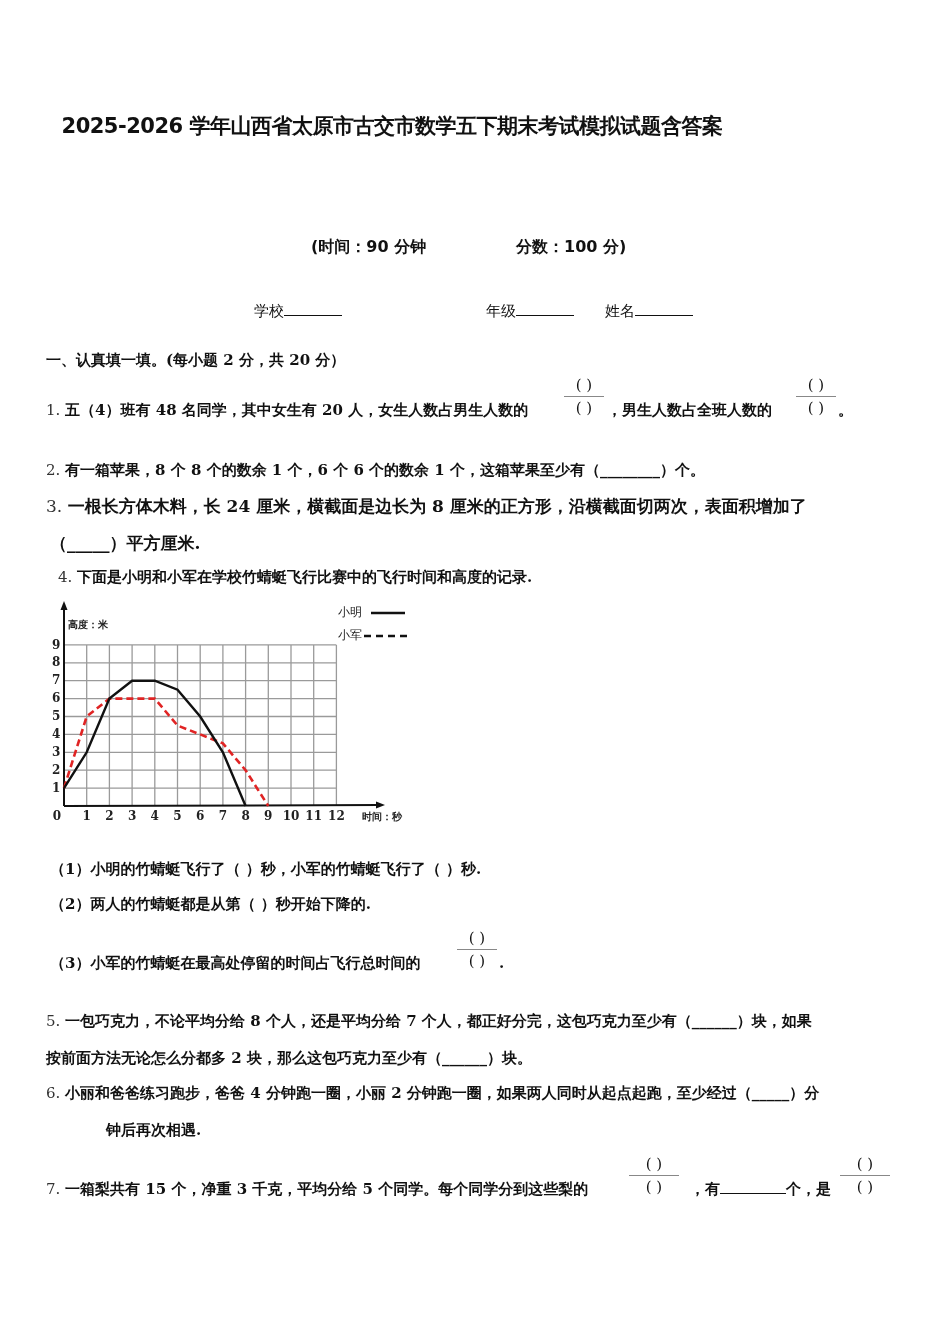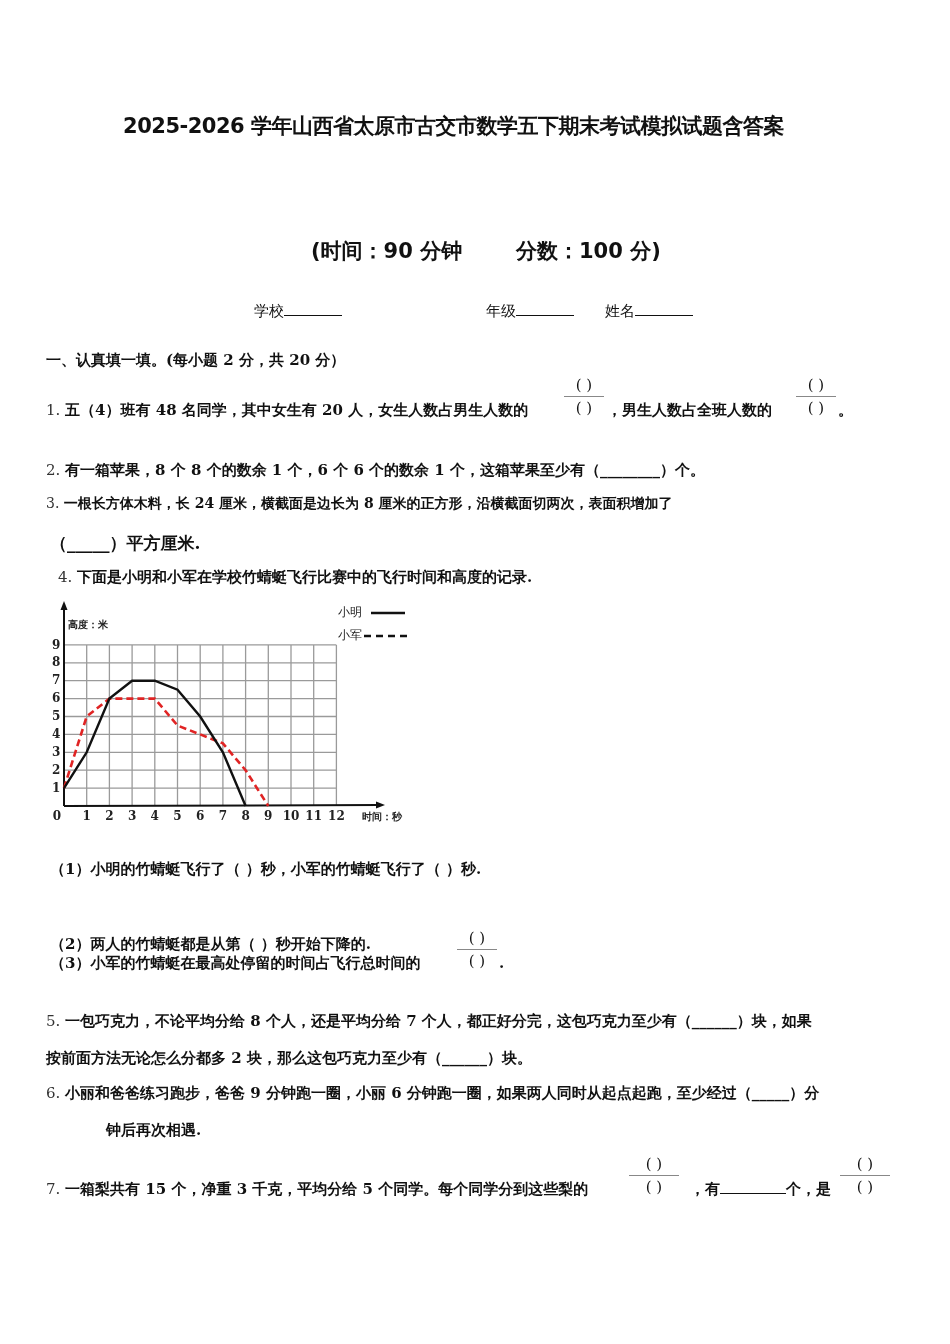--- a/index.html
+++ b/index.html
@@ -1,23 +1,23 @@
 <!DOCTYPE html>
 <html><head>
 <meta charset="utf-8">
 <style>
   html, body { margin: 0; padding: 0; background: #ffffff; }
   body { width: 950px; height: 1344px; position: relative; overflow: hidden;
          font-family: "DejaVu Serif", "Liberation Serif", serif; color: #111; }
   .abs { position: absolute; white-space: nowrap; }
-  .title { left: 0; width: 784px; top: 112px; text-align: right;
+  .title { left: 0; width: 784px; top: 112px; text-align: center;
            font-family: "DejaVu Sans", "Liberation Sans", sans-serif;
            font-weight: bold; font-size: 21px; letter-spacing: -0.5px; }
   .subtitle { top: 237px; font-family: "DejaVu Sans", "Liberation Sans", sans-serif;
-              font-weight: bold; font-size: 21px; }
+              font-weight: bold; font-size: 16px; }
   .field { top: 301px; font-family: "DejaVu Sans", "Liberation Sans", sans-serif; font-size: 15px; }
   .field .blank { display: inline-block; width: 58px; border-bottom: 1px solid #111; height: 14px; vertical-align: baseline; }
   .q { font-size: 15px; font-family: "DejaVu Serif", "Liberation Serif", serif; }
   .q .num { font-weight: normal; color: #333; }
   .q .body { font-weight: bold; }
   .frac { position: absolute; width: 42px; text-align: center; font-size: 15px; }
   .frac .top { display: block; height: 22px; line-height: 22px; }
   .frac .line { display: block; border-top: 1px solid #888; margin: 0 1px; }
   .frac .bot { display: block; height: 22px; line-height: 22px; }
   .u { display: inline-block; border-bottom: 1px solid #111; height: 13px; }
@@ -62,21 +62,21 @@
 </div>
 <div class="abs q" style="left:838px; top:401px;">
   <span class="body">。</span>
 </div>
 
 <div class="abs q" style="left:46px; top:461px;">
   <span class="num">2.</span>
   <span class="body">有一箱苹果，8 个 8 个的数余 1 个，6 个 6 个的数余 1 个，这箱苹果至少有（________）个。</span>
 </div>
 
-<div class="abs q" style="left:46px; top:495px; font-size:14px;">
+<div class="abs q" style="left:46px; top:495px; font-size:17px;">
   <span class="num">3.</span>
   <span class="body">一根长方体木料，长 24 厘米，横截面是边长为 8 厘米的正方形，沿横截面切两次，表面积增加了</span>
 </div>
 <div class="abs q" style="left:50px; top:532px; font-size:17px;">
   <span class="body">（_____）平方厘米.</span>
 </div>
 
 <div class="abs q" style="left:46px; top:568px;margin-left:12px;">
   <span class="num">4.</span>
   <span class="body">下面是小明和小军在学校竹蜻蜓飞行比赛中的飞行时间和高度的记录.</span>
@@ -152,21 +152,21 @@
     <text x="298" y="18" font-size="12" fill="#222">小明</text>
     <line x1="331" y1="15" x2="365" y2="15" stroke="#111" stroke-width="2.4"></line>
     <text x="298" y="41" font-size="12" fill="#222">小军</text>
     <line x1="324" y1="38" x2="367" y2="38" stroke="#111" stroke-width="2.4" stroke-dasharray="7,5"></line>
   </g>
 </svg>
 
 <div class="abs q" style="left:50px; top:860px;">
   <span class="body">（1）小明的竹蜻蜓飞行了（   ）秒，小军的竹蜻蜓飞行了（   ）秒.</span>
 </div>
-<div class="abs q" style="left:50px; top:895px;margin-top:40px;">
+<div class="abs q" style="left:50px; top:895px;">
   <span class="body">（2）两人的竹蜻蜓都是从第（   ）秒开始下降的.</span>
 </div>
 <div class="abs q" style="left:50px; top:954px;">
   <span class="body">（3）小军的竹蜻蜓在最高处停留的时间占飞行总时间的</span>
 </div>
 <div class="frac" style="left:456px; top:927px;">
   <span class="top">(    )</span>
   <span class="line"></span>
   <span class="bot">(    )</span>
 </div>
@@ -177,21 +177,21 @@
 <div class="abs q" style="left:46px; top:1012px;">
   <span class="num">5.</span>
   <span class="body">一包巧克力，不论平均分给 8 个人，还是平均分给 7 个人，都正好分完，这包巧克力至少有（______）块，如果</span>
 </div>
 <div class="abs q" style="left:46px; top:1049px;">
   <span class="body">按前面方法无论怎么分都多 2 块，那么这包巧克力至少有（______）块。</span>
 </div>
 
 <div class="abs q" style="left:46px; top:1084px;">
   <span class="num">6.</span>
-  <span class="body">小丽和爸爸练习跑步，爸爸 9 分钟跑一圈，小丽 6 分钟跑一圈，如果两人同时从起点起跑，至少经过（_____）分</span>
+  <span class="body">小丽和爸爸练习跑步，爸爸 4 分钟跑一圈，小丽 2 分钟跑一圈，如果两人同时从起点起跑，至少经过（_____）分</span>
 </div>
 <div class="abs q" style="left:58px; top:1121px;margin-left:48px;">
   <span class="body">钟后再次相遇.</span>
 </div>
 
 <div class="abs q" style="left:46px; top:1180px;">
   <span class="num">7.</span>
   <span class="body">一箱梨共有 15 个，净重 3 千克，平均分给 5 个同学。每个同学分到这些梨的</span>
 </div>
 <div class="frac" style="left:628px; top:1153px; width:52px;">

